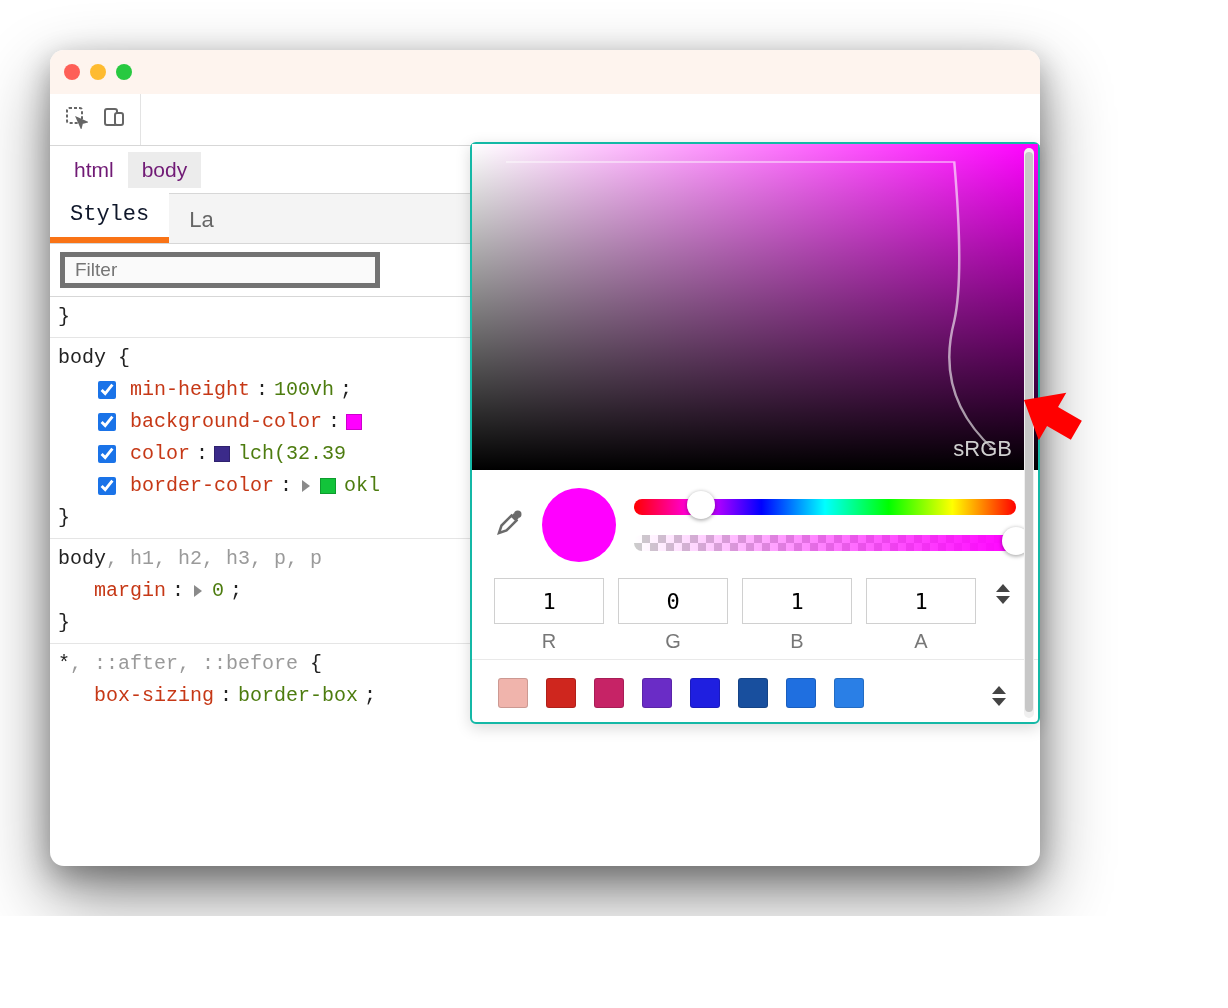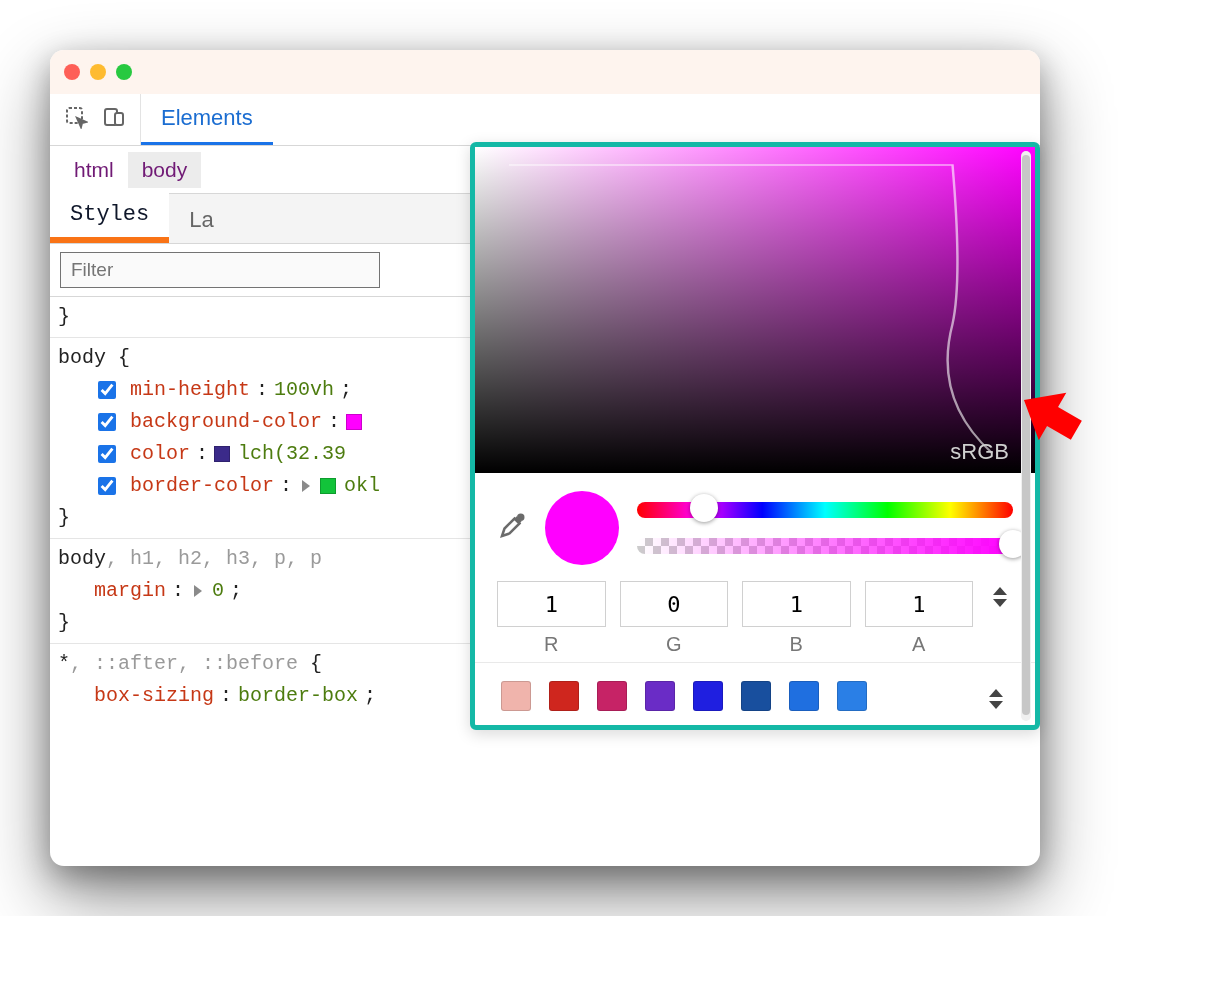--- a/index.html
+++ b/index.html
@@ -99,21 +99,21 @@
 }
 
 .filter-row {
   border-bottom: 1px solid #d7d7d7;
   padding: 8px 10px;
 }
 .filter-input {
   width: 320px;
   height: 36px;
   background: #fafafa;
-  border: 1px solid #737373;
+  border: 5px solid #737373;
   padding: 0 10px;
   color: #888;
   font-size: 19px;
   font-family: inherit;
 }
 
 .styles {
   font-family: Menlo, "Courier New", monospace;
   font-size: 20px;
   line-height: 1.6;
@@ -150,21 +150,21 @@
   margin: 0 4px 0 4px;
   vertical-align: middle;
 }
 
 .picker {
   position: absolute;
   top: -4px;
   right: 0px;
   width: 570px;
   background: #fff;
-  border: 5px solid #14b8a6;
+  border: 2px solid #14b8a6;
   border-radius: 6px;
   box-shadow: 0 4px 15px rgba(0,0,0,0.15);
   z-index: 30;
 }
 .picker-scroll {
   position: absolute;
   right: 4px;
   top: 4px;
   bottom: 4px;
   width: 10px;
@@ -315,23 +315,20 @@
             <rect x="3" y="3" width="15" height="15" rx="2" stroke-dasharray="3 2"></rect>
             <path d="M13 13 L22 17 L18 18 L17 22 Z" fill="#666" stroke="#666"></path>
           </svg>
       </span>
       <span>
         <svg viewBox="0 0 24 24">
             <rect x="3" y="4" width="12" height="16" rx="2"></rect>
             <rect x="13" y="8" width="8" height="12" rx="2" fill="#fff"></rect>
           </svg>
       </span>
-    </div>
-    <div class="tab-elements">
-      <span>Elements</span>
     </div>
   </div>
 
   <div class="content">
 
     <div class="breadcrumb">
       <span class="crumb">html</span>
       <span class="crumb active">body</span>
     </div>
 

